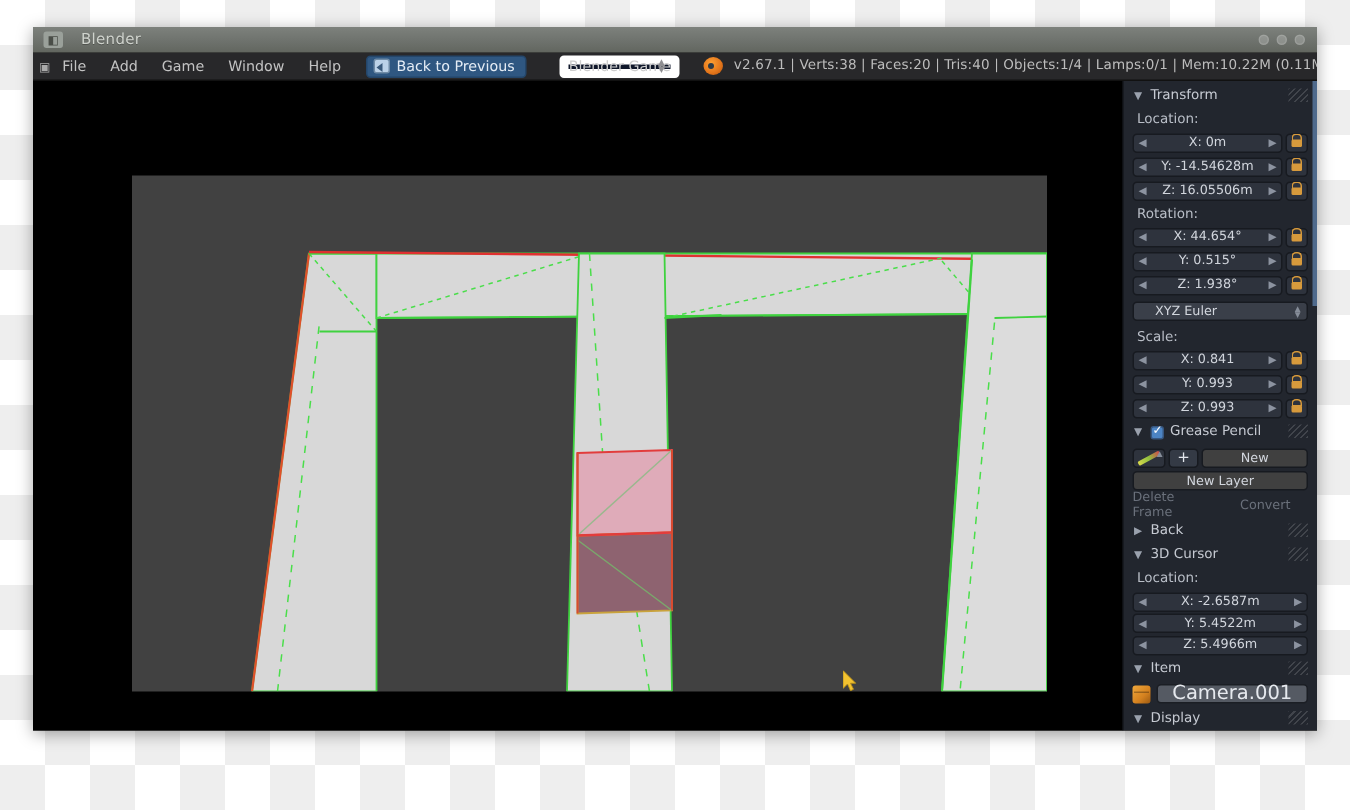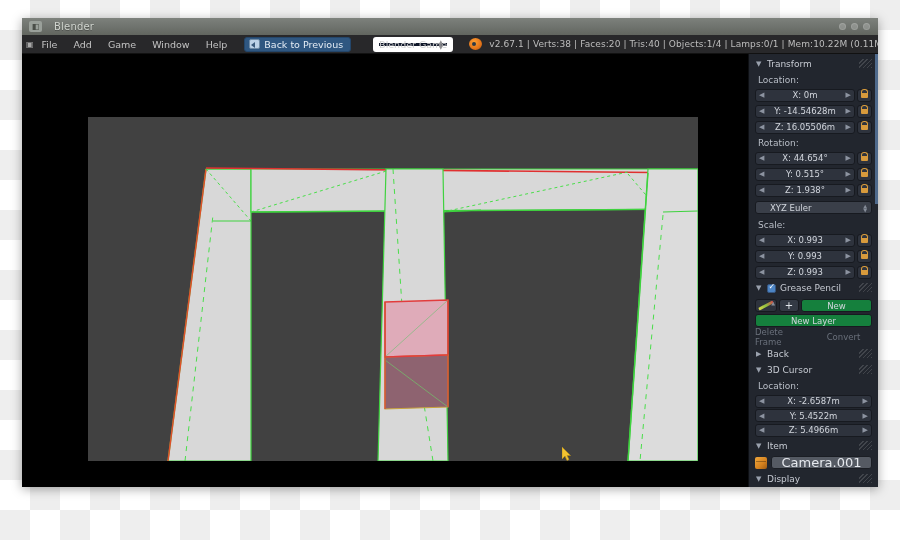--- a/index.html
+++ b/index.html
@@ -266,21 +266,21 @@
   }
   .combo-field .sel-arrows {
     position: absolute; right: 4px; top: 50%;
     transform: translateY(-50%);
     font-size: 5px; line-height: 4px; color: #868d99;
     display: flex; flex-direction: column;
   }
 
   .btn {
     height: 13px;
-    background: #15803d;
+    background: #404040;
     border: 1px solid #171a20;
     border-radius: 3px;
     display: flex; align-items: center; justify-content: center;
     font-size: 8.5px; color: #d2d6dd;
   }
   .btn.disabled { color: #6a707b; background: #282d36; }
 
   .gp-row {
     display: flex; align-items: center; gap: 2px;
     margin: 3px 6px 2px 6px;
@@ -509,21 +509,21 @@
         <span class="sel-arrows">
             <span>▲</span>
             <span>▼</span>
           </span>
       </div>
 
       <div class="sub-label">Scale:</div>
       <div class="field-row">
         <div class="num-field">
           <span class="arr-l">◀</span>
-          <span>X: 0.993</span>
+          <span>X: 0.841</span>
           <span class="arr-r">▶</span>
         </div>
         <div class="lock-btn">
           <span class="lock-glyph"></span>
         </div>
       </div>
       <div class="field-row">
         <div class="num-field">
           <span class="arr-l">◀</span>
           <span>Y: 0.993</span>

